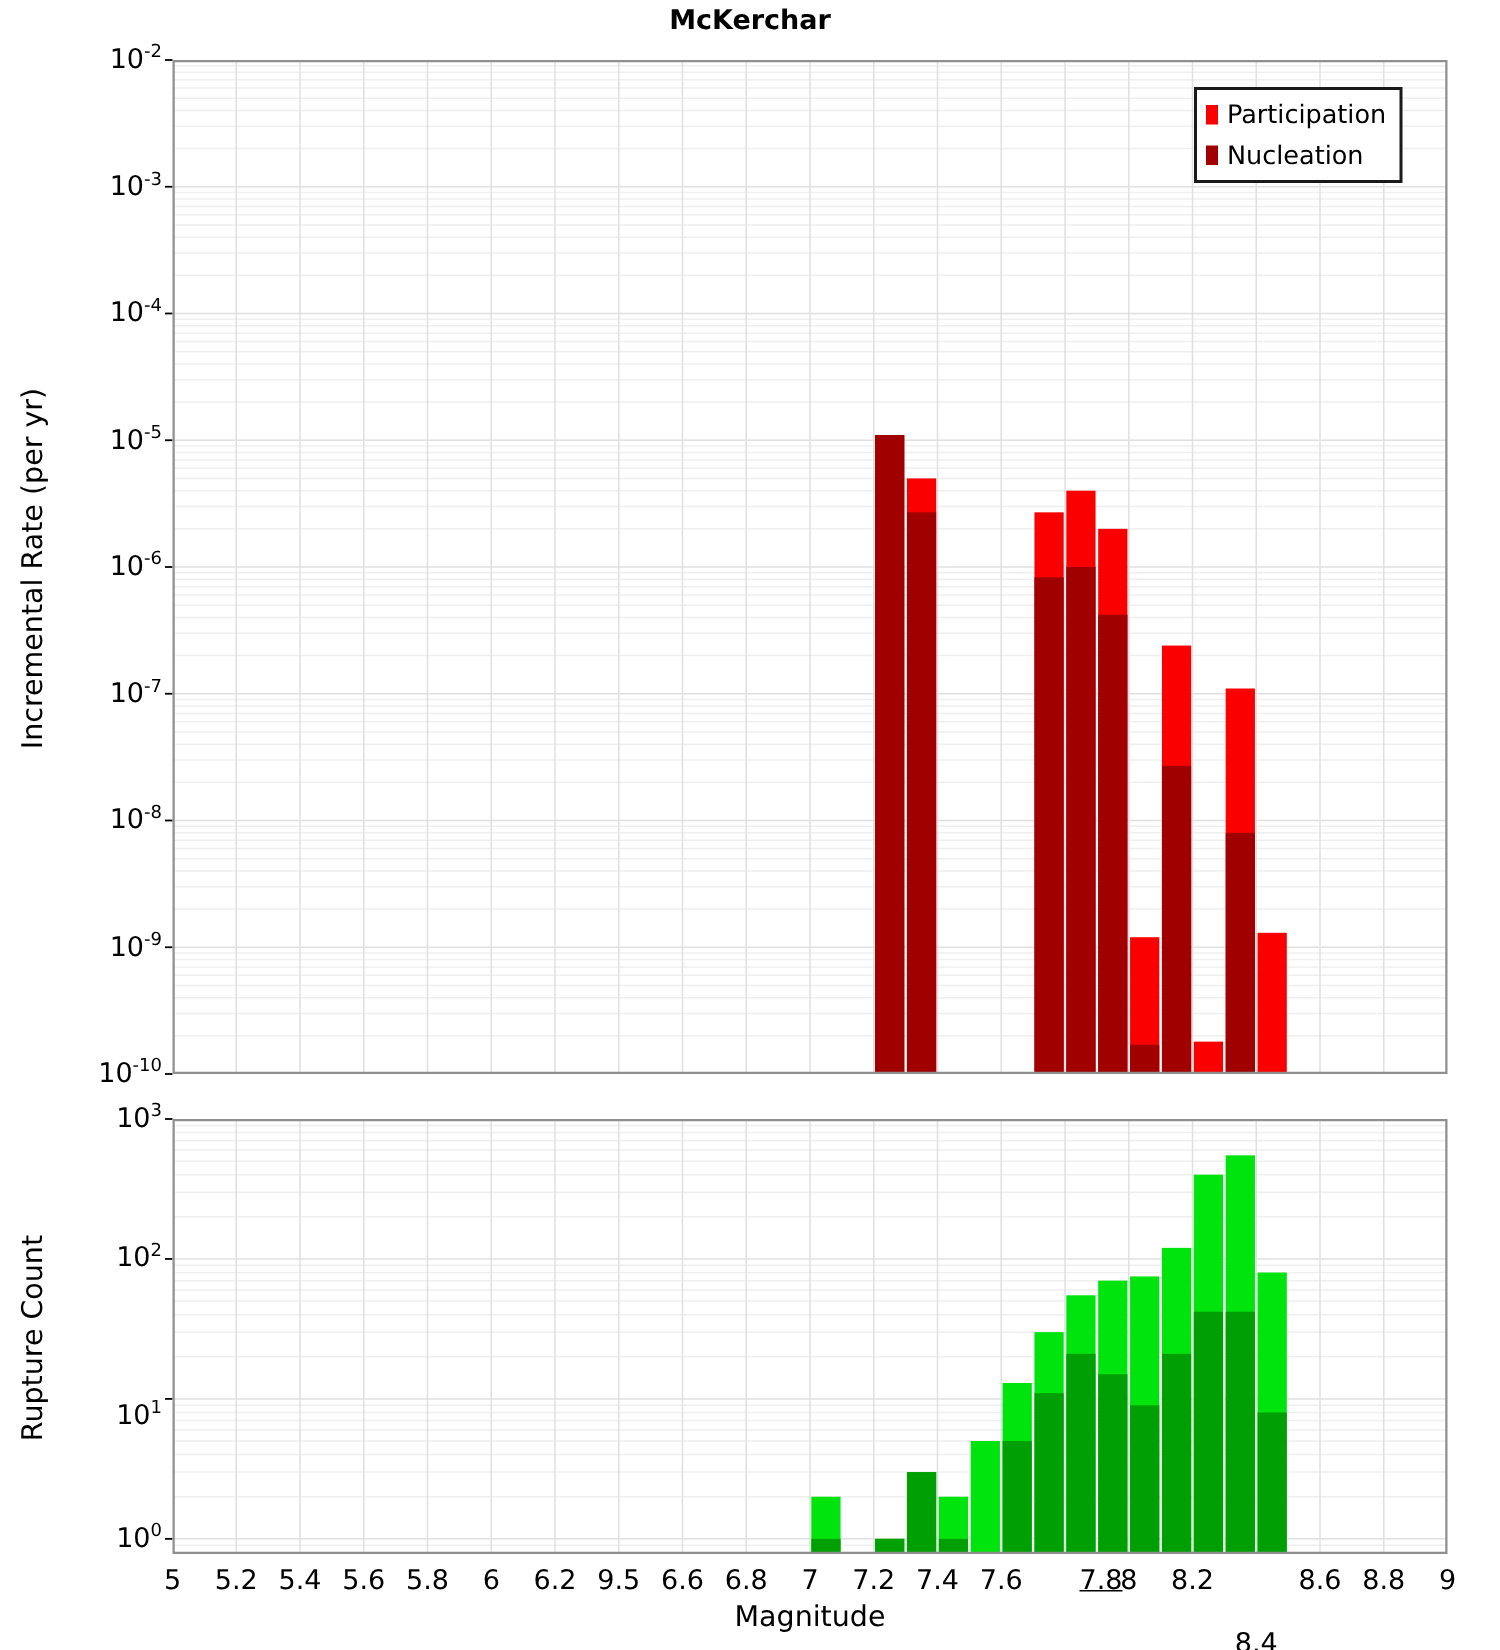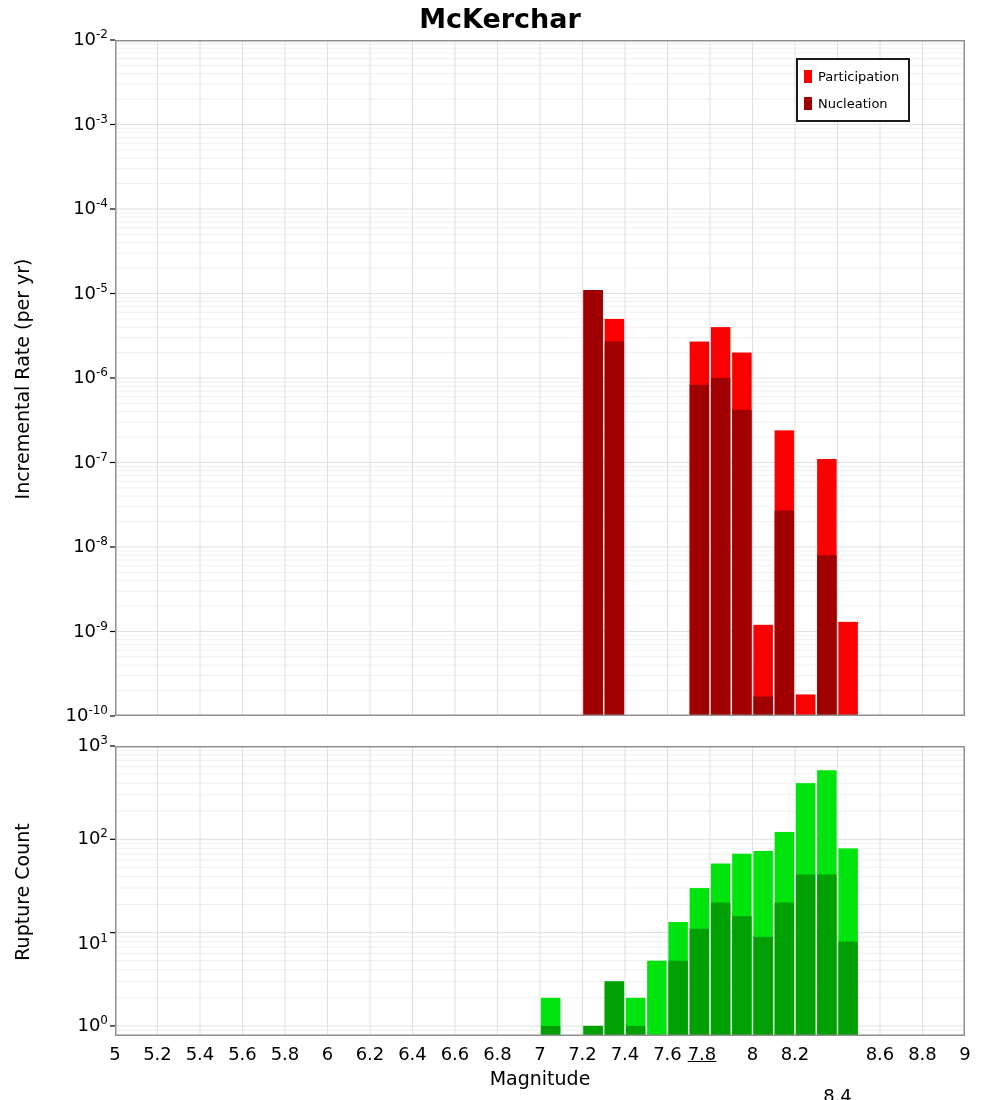--- a/index.html
+++ b/index.html
@@ -6,21 +6,21 @@
   #fig{
     position:relative;
     width:1000px;height:1100px;
     background:#ffffff;
     font-family:"DejaVu Sans", sans-serif;
     color:#000;
     overflow:hidden;
   }
   #title{
     position:absolute;left:0;top:3px;width:1000px;
-    text-align:center;font-size:27px;font-weight:bold;
+    text-align:center;font-size:18px;font-weight:bold;
   }
   .axis-title{font-size:19px;}
   #xlabel{
     position:absolute;left:115px;top:1067px;width:850px;
     text-align:center;
   }
   .vert{
     position:absolute;width:400px;text-align:center;
     transform:rotate(-90deg);
   }
@@ -36,21 +36,21 @@
   .ytick sup{font-size:12px;}
   .xtick{
     position:absolute;width:44px;text-align:center;font-size:18px;
   }
   .legend{
     position:absolute;background:#ffffff;border:2px solid #1a1a1a;
     padding:3px 9px 3px 6px;
   }
   #legend-top{left:796px;top:58px;}
   #legend-bottom{left:134px;top:754px;}
-  .lrow{display:flex;align-items:center;height:27px;font-size:13px;white-space:nowrap;}
+  .lrow{display:flex;align-items:center;height:27px;font-size:17px;white-space:nowrap;}
   .chip{width:8px;height:13px;margin-right:6px;display:inline-block;flex:0 0 8px;}
 </style>
 </head>
 <body>
 
 <div id="fig">
   <div id="title">McKerchar</div>
 
   <div id="ylabel-top" class="axis-title vert">Incremental Rate (per yr)</div>
   <div id="ylabel-bottom" class="axis-title vert">Rupture Count</div>
@@ -275,28 +275,28 @@
       <div class="ytick" style="top: 826.3px;">10<sup>2</sup></div>
       <div class="ytick" style="top: 919.6px; margin-top: 11px;">10<sup>1</sup></div>
       <div class="ytick" style="top: 1012.9px;">10<sup>0</sup></div>
       <div class="xtick" style="left: 93px; top: 1043px;">5</div>
       <div class="xtick" style="left: 135.5px; top: 1043px;">5.2</div>
       <div class="xtick" style="left: 178px; top: 1043px;">5.4</div>
       <div class="xtick" style="left: 220.5px; top: 1043px;">5.6</div>
       <div class="xtick" style="left: 263px; top: 1043px;">5.8</div>
       <div class="xtick" style="left: 305.5px; top: 1043px;">6</div>
       <div class="xtick" style="left: 348px; top: 1043px;">6.2</div>
-      <div class="xtick" style="left: 390.5px; top: 1043px;">6.4</div>
+      <div class="xtick" style="left: 390.5px; top: 1043px;">9.5</div>
       <div class="xtick" style="left: 433px; top: 1043px;">6.6</div>
       <div class="xtick" style="left: 475.5px; top: 1043px;">6.8</div>
       <div class="xtick" style="left: 518px; top: 1043px;">7</div>
       <div class="xtick" style="left: 560.5px; top: 1043px;">7.2</div>
       <div class="xtick" style="left: 603px; top: 1043px;">7.4</div>
       <div class="xtick" style="left: 645.5px; top: 1043px;">7.6</div>
-      <div class="xtick" style="left: 680px; top: 1043px; text-decoration: underline;">7.8</div>
+      <div class="xtick" style="left: 712px; top: 1043px; text-decoration: underline;">7.8</div>
       <div class="xtick" style="left: 730.5px; top: 1043px;">8</div>
       <div class="xtick" style="left: 773px; top: 1043px;">8.2</div>
       <div class="xtick" style="left: 815.5px; top: 1085px;">8.4</div>
       <div class="xtick" style="left: 858px; top: 1043px;">8.6</div>
       <div class="xtick" style="left: 900.5px; top: 1043px;">8.8</div>
       <div class="xtick" style="left: 943px; top: 1043px;">9</div>
     </div>
 
   <div class="legend" id="legend-top">
     <div class="lrow">

